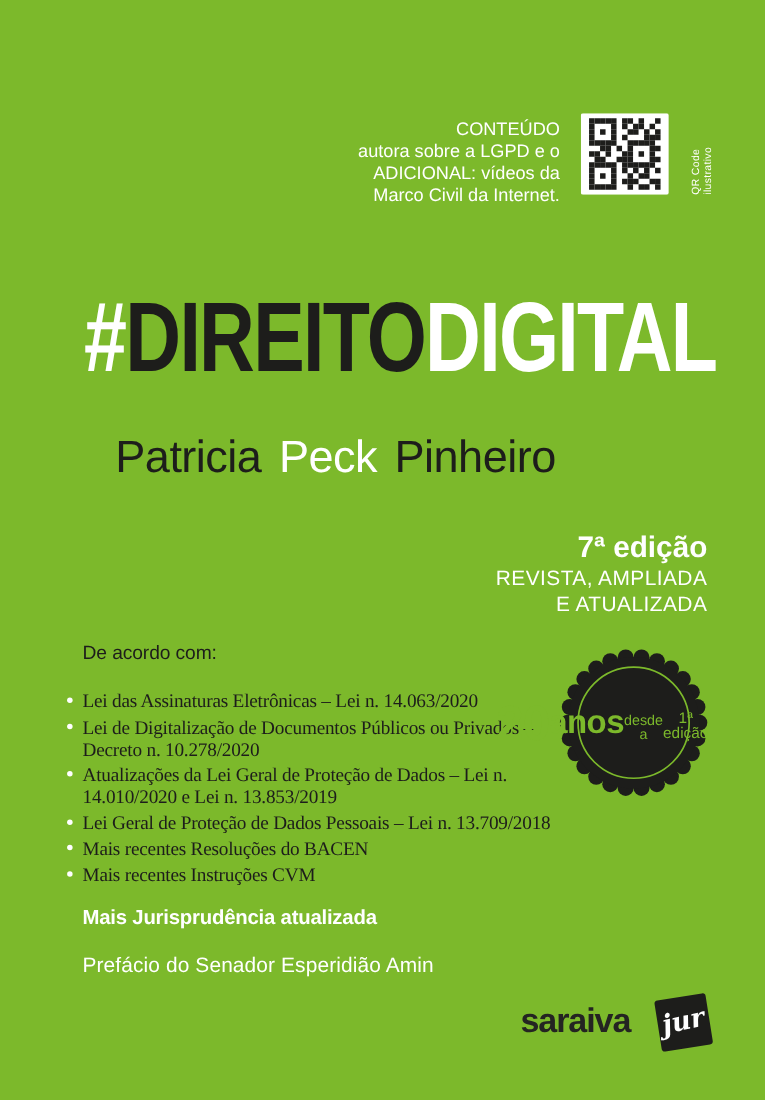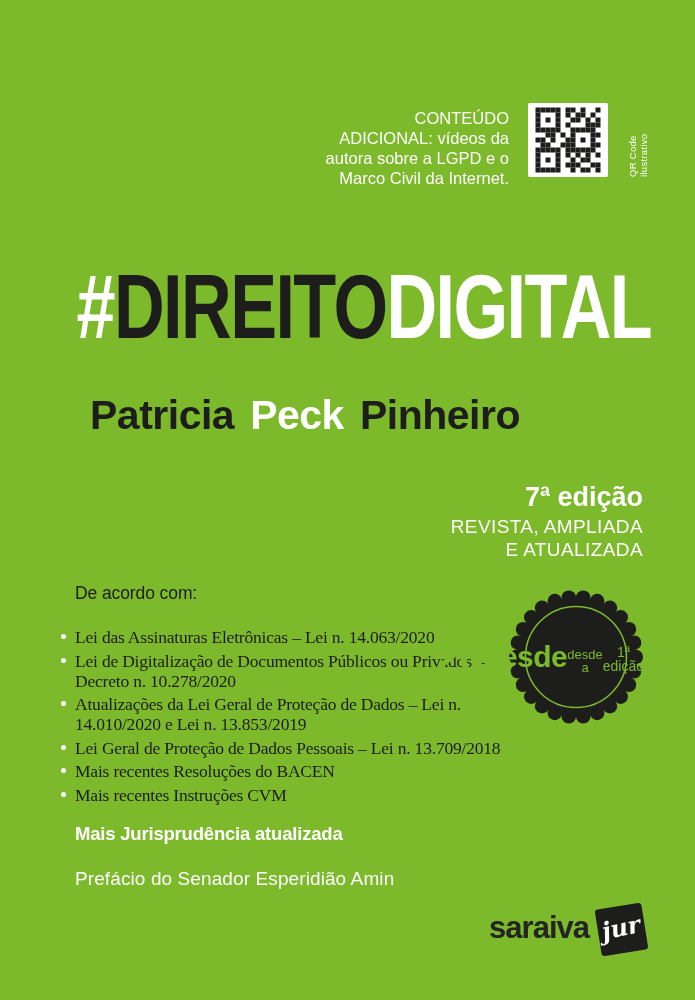--- a/index.html
+++ b/index.html
@@ -23,21 +23,21 @@
     position:absolute; top:262px; left:0; width:695px; text-align:center;
     font-size:90px; font-weight:700; letter-spacing:-2px; line-height:90px;
     white-space:nowrap; transform:scaleX(0.78); transform-origin:50% 50%;
   }
   .t-white { color:#ffffff; }
   .t-dark  { color:#1d1d1b; }
 
   
   .author {
     position:absolute; top:392px; left:0; width:610px; text-align:center;
-    font-size:41px; font-weight:700; letter-spacing:-0.5px; color:#1d1d1b;
+    font-size:41px; font-weight:400; letter-spacing:-0.5px; color:#1d1d1b;
   }
   .author .w { margin:0 8px; }
   .a-white { color:#ffffff; }
 
   
   .edition { position:absolute; top:482px; right:52px; text-align:right; color:#ffffff; }
   .edition-number { font-size:27px; font-weight:700; letter-spacing:0; }
   .edition-line { font-size:19px; line-height:22.5px; font-weight:400; letter-spacing:0.4px; margin-top:3px; }
   .edition-line + .edition-line { margin-top:0; }
 
@@ -59,41 +59,41 @@
   .badge-years { font-size:45px; font-weight:700; line-height:0.88; letter-spacing:-1px; }
   .badge-anos  { font-size:30px; font-weight:700; line-height:1.0; margin-top:-1px; letter-spacing:-0.5px; }
   .badge-sub1  { font-size:13px; margin-top:6px; line-height:1; }
   .badge-sub2  { font-size:14px; margin-top:3px; line-height:1; }
 
   
   .highlight { position:absolute; left:75px; top:823px; color:#ffffff; font-size:18.5px; font-weight:700; letter-spacing:-0.2px; }
   .preface   { position:absolute; left:75px; top:868px; color:#ffffff; font-size:19px; font-weight:400; letter-spacing:0.1px; }
 
   
-  .logo { position:absolute; right:50px; bottom:47px; display:flex; align-items:center; gap:9px; }
+  .logo { position:absolute; right:50px; bottom:47px; display:flex; align-items:center; gap:25px; }
   .logo-name { font-size:31px; font-weight:700; color:#242422; letter-spacing:-1px; line-height:1; padding-bottom:4px; }
   .logo-square {
     width:47px; height:47px; background:#1d1d1b; border-radius:3px;
     transform:rotate(-9deg); display:flex; align-items:center; justify-content:center;
   }
   .logo-imprint {
     font-family:"DejaVu Serif", serif; font-style:italic; font-weight:700;
     color:#ffffff; font-size:24px; transform:rotate(-3deg); line-height:1; padding-bottom:3px;
   }
 </style>
 </head>
 <body>
 
 <div class="cover">
 
   <div class="qr-row">
     <div class="qr-note">
       <div>CONTEÚDO</div>
+      <div>autora sobre a LGPD e o</div>
       <div>ADICIONAL: vídeos da</div>
-      <div>autora sobre a LGPD e o</div>
       <div>Marco Civil da Internet.</div>
     </div>
     <svg class="qr-box" viewBox="0 0 80 74" xmlns="http://www.w3.org/2000/svg">
       <rect x="0" y="0" width="80" height="74" rx="2" fill="#ffffff"></rect>
       <g id="qr-matrix" fill="#1d1d1b">
           <rect x="7.5" y="4.5" width="5" height="5"></rect>
           <rect x="12.5" y="4.5" width="5" height="5"></rect>
           <rect x="17.5" y="4.5" width="5" height="5"></rect>
           <rect x="22.5" y="4.5" width="5" height="5"></rect>
           <rect x="27.5" y="4.5" width="5" height="5"></rect>
@@ -248,21 +248,21 @@
           <circle cx="104.94" cy="19.39" r="7.5"></circle>
           <circle cx="116.03" cy="29.22" r="7.5"></circle>
           <circle cx="124.46" cy="41.42" r="7.5"></circle>
           <circle cx="129.71" cy="55.28" r="7.5"></circle>
         </g>
       <circle cx="70" cy="70" r="61.5" fill="#1d1d1b"></circle>
       <circle cx="70" cy="70" r="52" fill="none" stroke="#7CB92B" stroke-width="1.6"></circle>
     </svg>
     <div class="badge-text">
       <div class="badge-years">20</div>
-      <div class="badge-anos">desde</div>
+      <div class="badge-anos">anos</div>
       <div class="badge-sub1">desde a</div>
       <div class="badge-sub2">1ª edição</div>
     </div>
   </div>
 
   <div class="highlight">Mais Jurisprudência atualizada</div>
   <div class="preface">Prefácio do Senador Esperidião Amin</div>
 
   <div class="logo">
     <div class="logo-name">saraiva</div>

